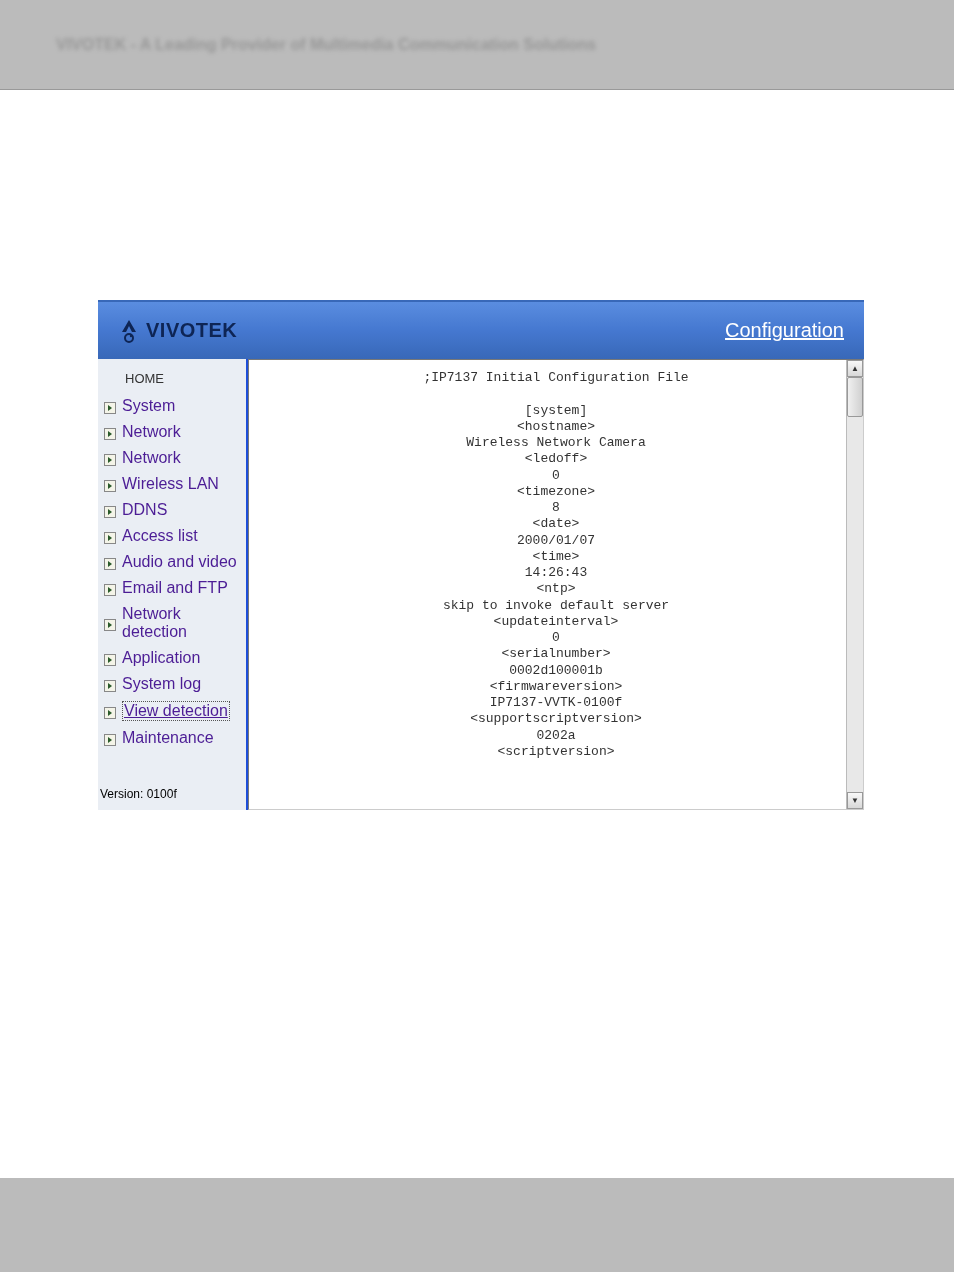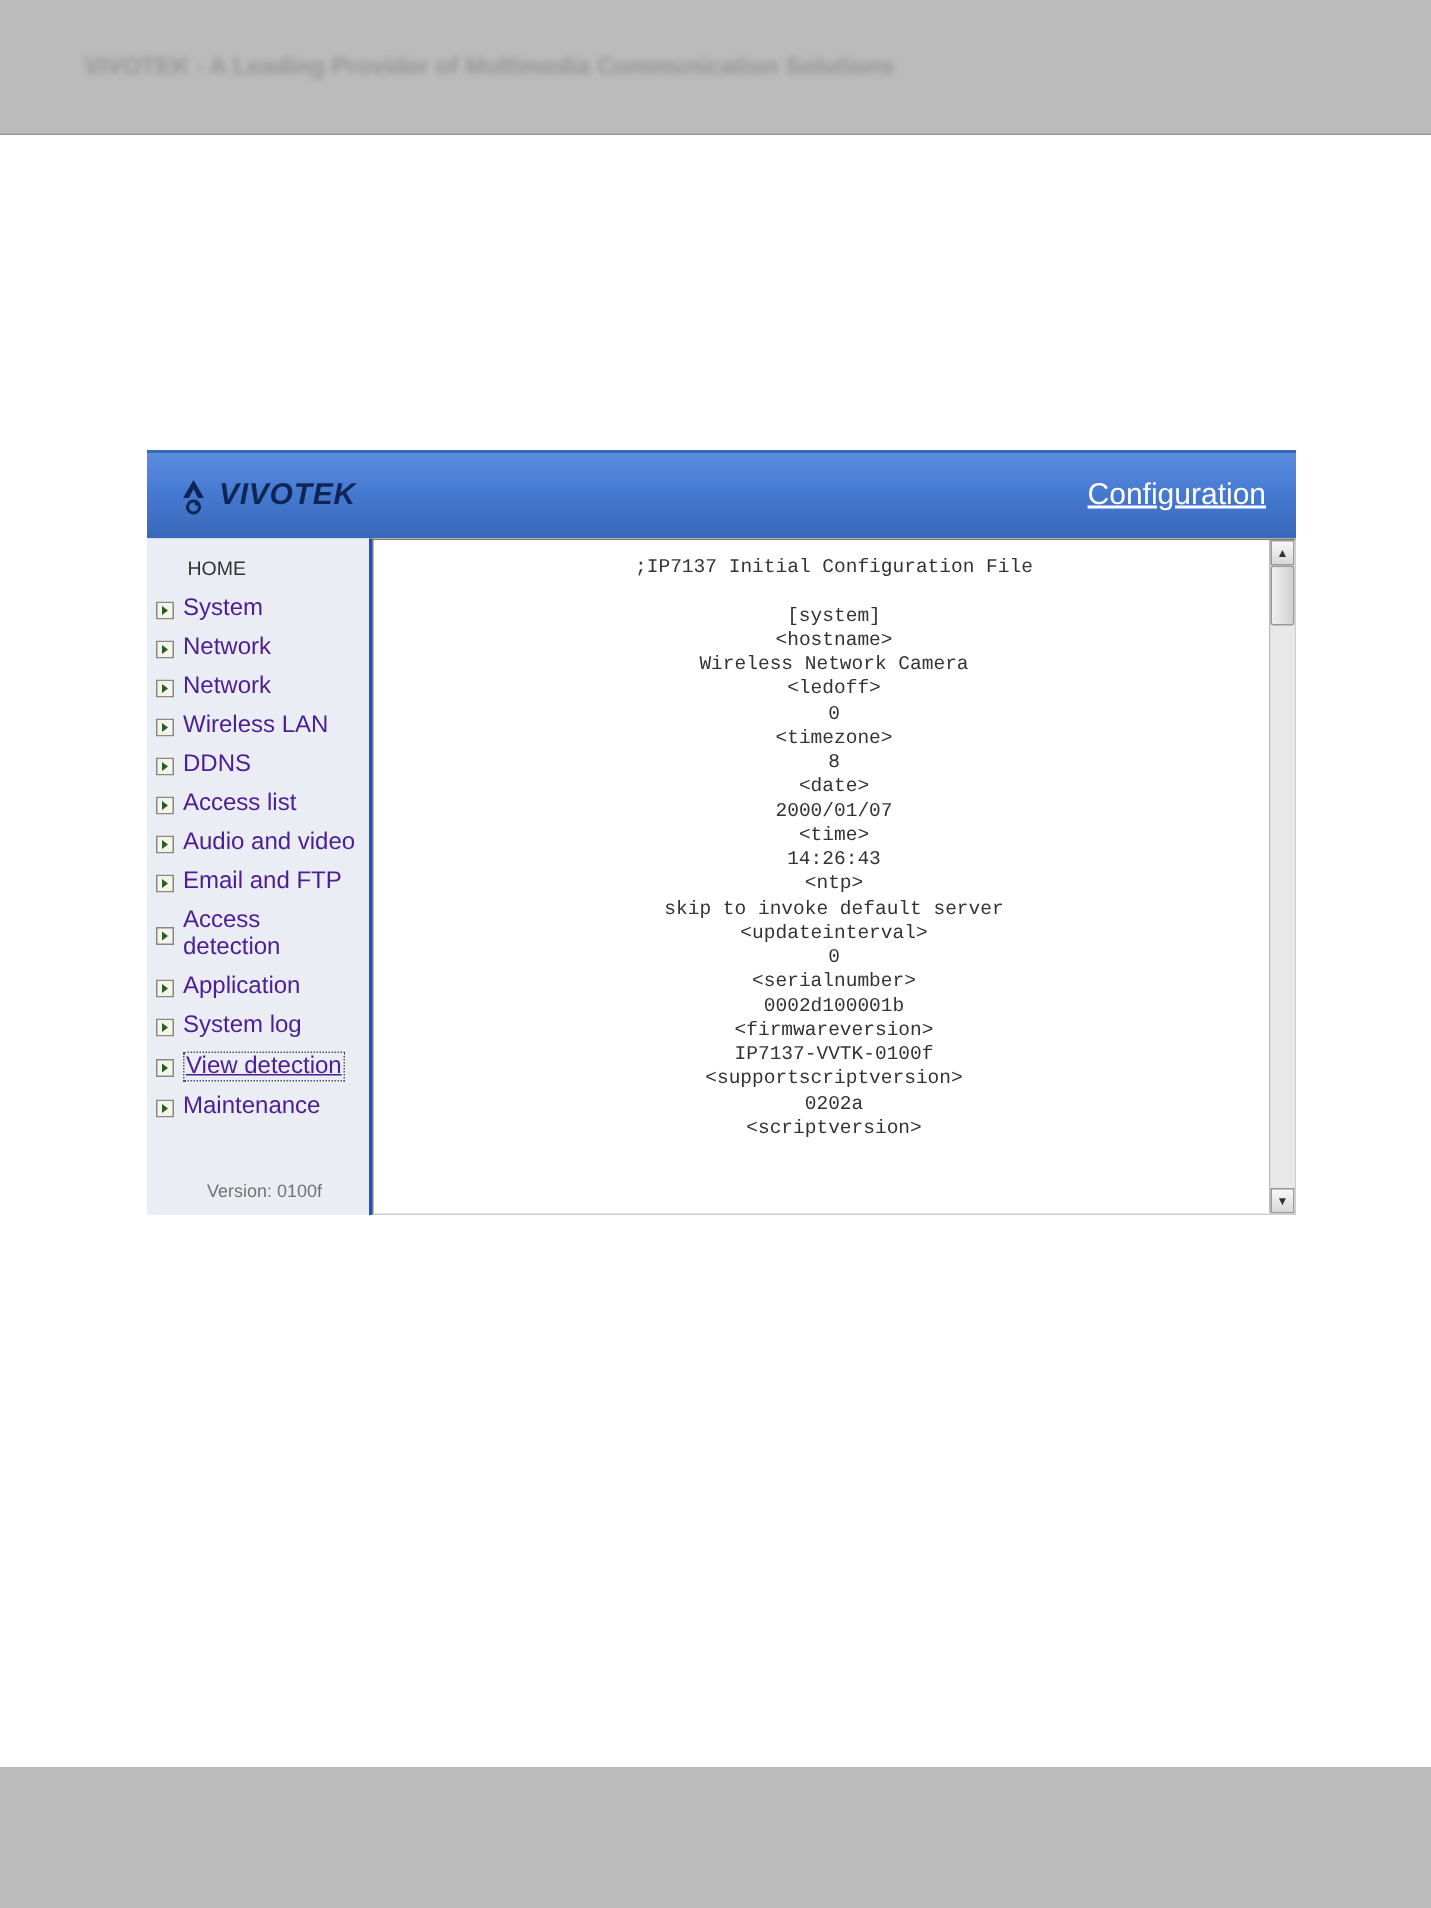--- a/index.html
+++ b/index.html
@@ -64,21 +64,20 @@
     .logo-icon {
       width: 26px;
       height: 26px;
       margin-right: 4px;
     }
     
     .logo-text {
       color: #0e2555;
       font-weight: bold;
       font-size: 20px;
-      font-style: italic;
       letter-spacing: 0.5px;
     }
     
     .config-title {
       color: #fff;
       font-size: 20px;
       text-decoration: underline;
     }
     
     .body-area {
@@ -119,23 +118,22 @@
     
     .nav-item.active .nav-label {
       text-decoration: underline;
       border: 1px dotted #555;
       padding: 0 1px;
     }
     
     .version-text {
       padding: 8px 2px;
       font-size: 12px;
-      color: #737373;
+      color: #000000;
       margin-top: 28px;
-      margin-left: 38px;
     }
     
     .content-area {
       flex: 1;
       display: flex;
       flex-direction: column;
       background: #eaeef4;
     }
     
     .content-header {
@@ -289,21 +287,21 @@
                   <rect x="0.5" y="0.5" width="11" height="11" fill="#f4f4e8" stroke="#888" stroke-width="1"></rect>
                   <path d="M4 3 L8 6 L4 9 Z" fill="#2a5a2a"></path>
                 </svg></span>
               <span class="nav-label">Email and FTP</span>
             </div>
             <div class="nav-item">
               <span class="nav-bullet"><svg viewBox="0 0 12 12" width="12" height="12">
                   <rect x="0.5" y="0.5" width="11" height="11" fill="#f4f4e8" stroke="#888" stroke-width="1"></rect>
                   <path d="M4 3 L8 6 L4 9 Z" fill="#2a5a2a"></path>
                 </svg></span>
-              <span class="nav-label">Access detection</span>
+              <span class="nav-label">Network detection</span>
             </div>
             <div class="nav-item">
               <span class="nav-bullet"><svg viewBox="0 0 12 12" width="12" height="12">
                   <rect x="0.5" y="0.5" width="11" height="11" fill="#f4f4e8" stroke="#888" stroke-width="1"></rect>
                   <path d="M4 3 L8 6 L4 9 Z" fill="#2a5a2a"></path>
                 </svg></span>
               <span class="nav-label">Application</span>
             </div>
             <div class="nav-item">
               <span class="nav-bullet"><svg viewBox="0 0 12 12" width="12" height="12">

